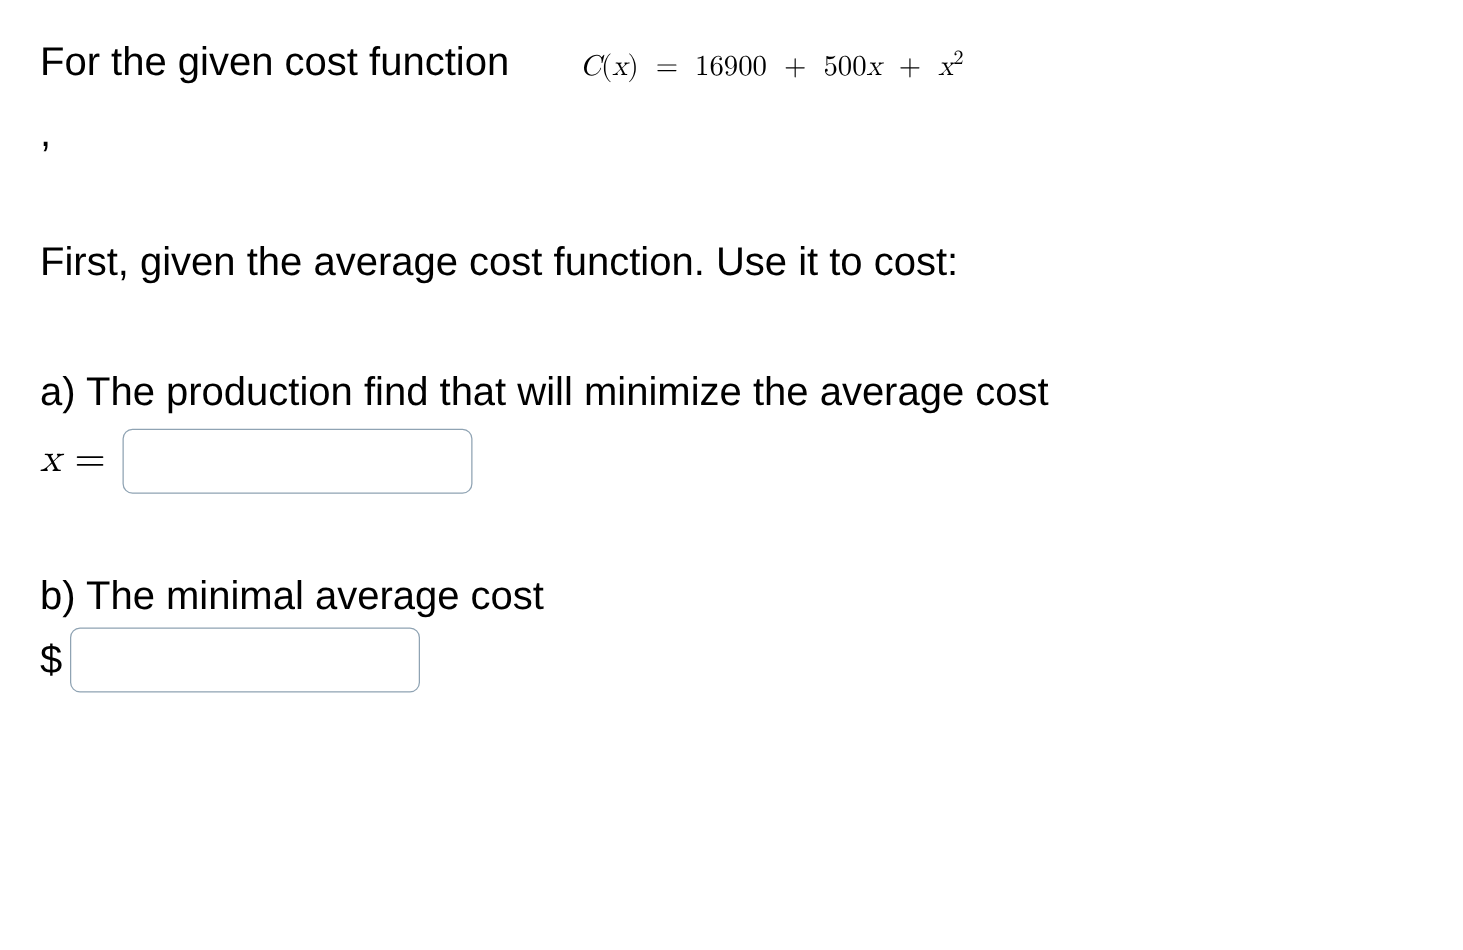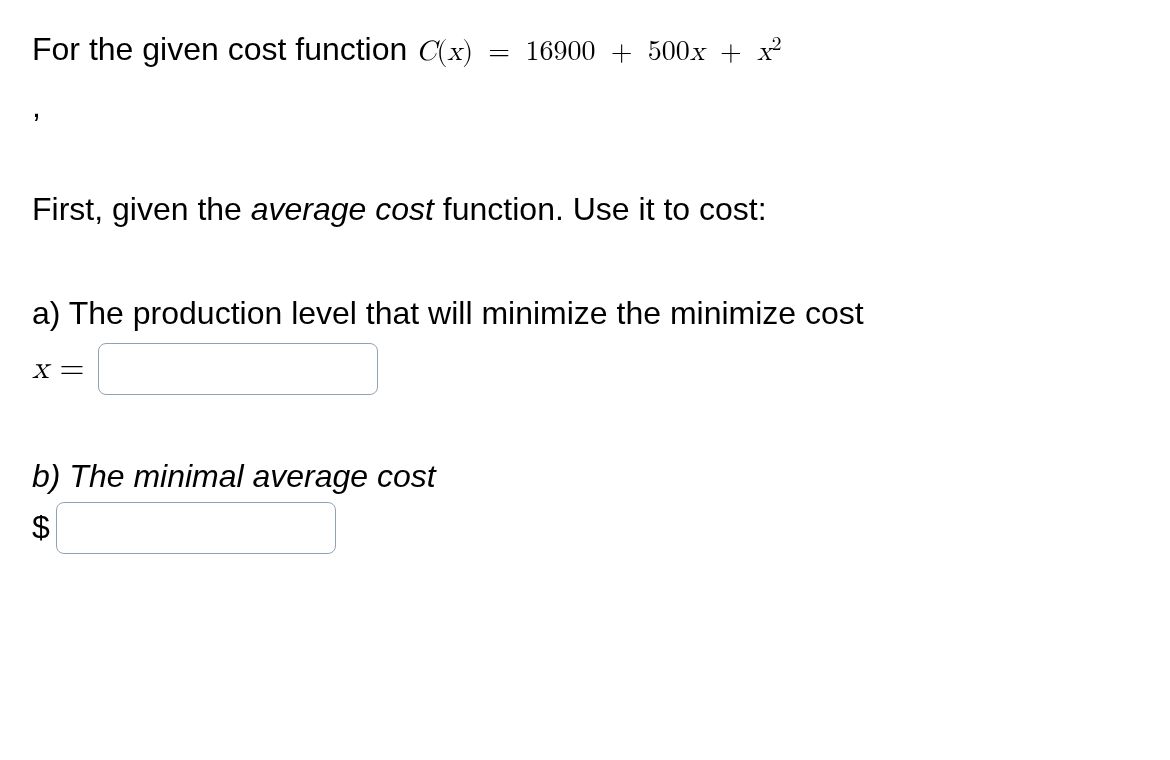--- a/index.html
+++ b/index.html
@@ -36,40 +36,40 @@
       gap: 14px;
       margin-bottom: 60px;
     }
     .row-input-b {
       display: flex;
       align-items: center;
       gap: 6px;
     }
     .formula {
       font-family: "Cambria Math", "STIXGeneral", "Latin Modern Math", "Times New Roman", serif;
-      font-size: 28px;
+      font-size: 23px;
       white-space: nowrap;
+      margin-left: 48px;
     }
     .formula .fn {
       font-style: italic;
     }
     .formula .op {
       font-style: normal;
       padding: 0 6px;
     }
     .formula .num {
       font-style: normal;
     }
     .sup {
       font-size: 0.7em;
       vertical-align: super;
       font-style: normal;
     }
     .italic {
-      font-style: italic;
     }
     .answer-input {
       border: 1.5px solid #8fa3b3;
       border-radius: 8px;
       height: 52px;
       width: 280px;
       font-size: 28px;
       padding: 4px 10px;
       background: #fff;
       font-family: inherit;
@@ -79,37 +79,36 @@
       font-size: 32px;
     }
     .label-x .xi {
       font-style: italic;
     }
     .dollar {
       font-size: 32px;
     }
     .part-b-prompt {
       margin-bottom: 4px;
-      font-style: italic;
     }
   </style>
 </head>
 <body>
 
 <div class="intro-line">
   <span>For the given cost function </span><span class="formula"><span class="fn">C</span><span class="num">(</span><span class="fn">x</span><span class="num">)</span><span class="op"> = </span><span class="num">16900</span><span class="op"> + </span><span class="num">500</span><span class="fn">x</span><span class="op"> + </span><span class="fn">x</span><span class="sup">2</span></span>
 </div>
 
 <div class="comma-line">,</div>
 
 <div class="instruction-line">
   <span>First, given the </span><span class="italic">average cost</span><span> function. Use it to cost:</span>
 </div>
 
-<div class="part-a-prompt">a) The production level that will minimize the minimize cost</div>
+<div class="part-a-prompt">a) The production find that will minimize the average cost</div>
 
 <div class="row-input">
   <span class="label-x"><span class="xi">x</span><span> = </span></span>
   <input type="text" class="answer-input" value="" style="">
 </div>
 
 <div class="part-b-prompt">b) The minimal average cost</div>
 
 <div class="row-input-b">
   <span class="dollar">$</span>

